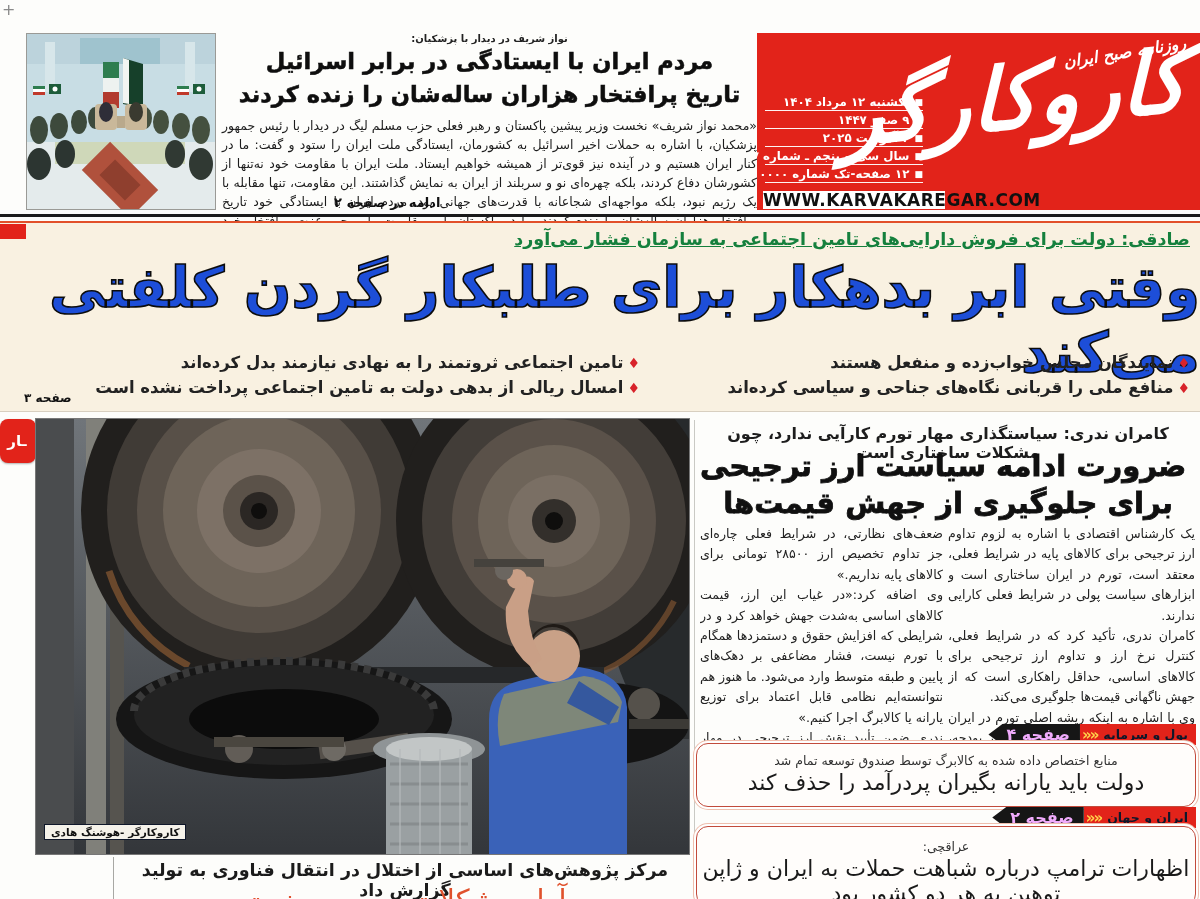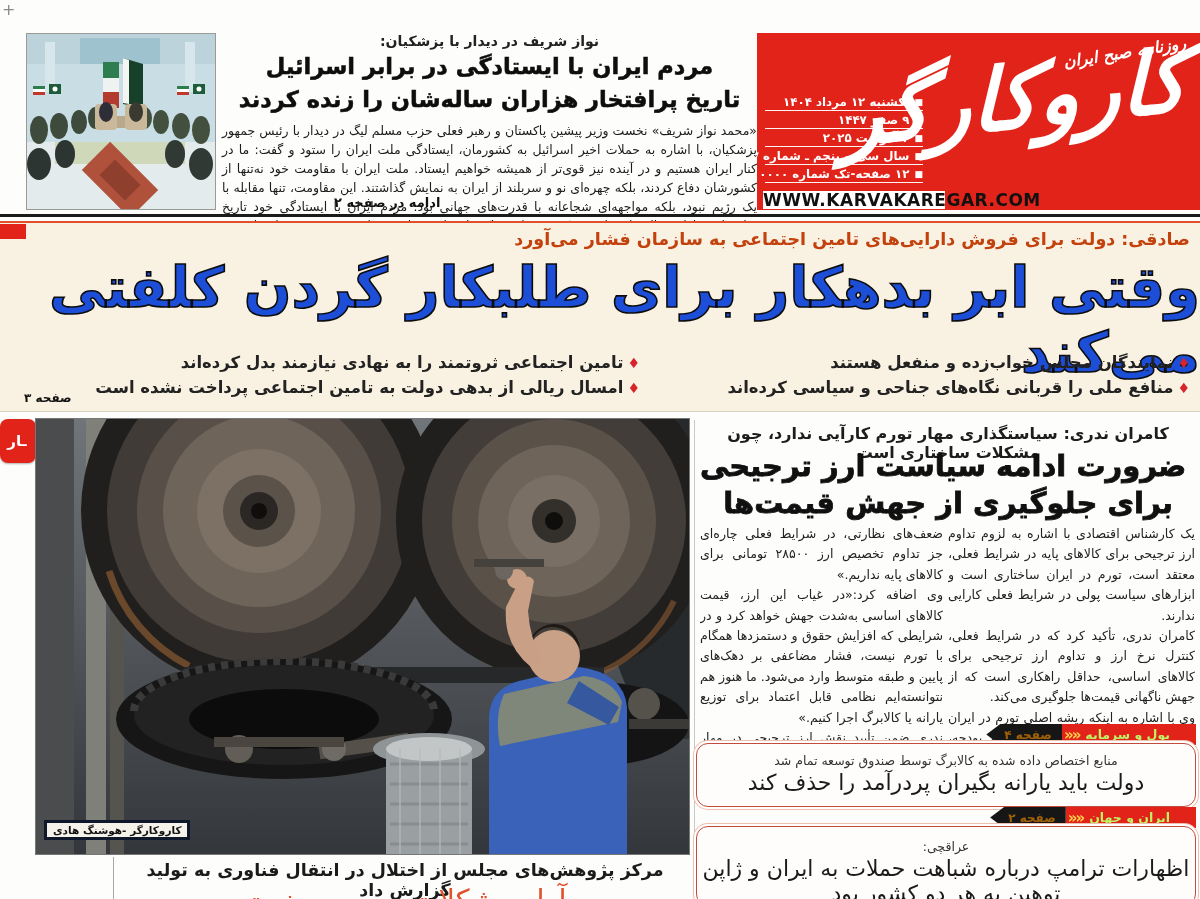--- a/index.html
+++ b/index.html
@@ -3,72 +3,72 @@
 <meta charset="utf-8">
 <style>
   * { margin:0; padding:0; box-sizing:border-box; }
   html,body { background:#ffffff; }
   body { font-family:"DejaVu Sans", sans-serif; direction:rtl; }
   .page { position:relative; width:1200px; height:899px; overflow:hidden; background:#fdfdfb; margin:0 auto; }
   .abs { position:absolute; }
 
   
   .topstory { left:222px; top:33px; width:535px; height:179px; }
-  .topstory .kicker { text-align:center; font-size:14px; font-weight:bold; color:#222; }
+  .topstory .kicker { text-align:center; font-size:10px; font-weight:bold; color:#222; }
   .topstory .hl { text-align:center; font-size:22.5px; font-weight:bold; color:#0e0e0e; line-height:1.32; margin-top:3px; -webkit-text-stroke:.5px #0e0e0e; }
   .topstory .body { margin-top:7px; font-size:12.5px; line-height:1.52; text-align:justify; color:#1c1c1c; }
   .topstory .cont { position:absolute; right:auto; left:112px; top:162px; font-size:13px; font-weight:bold; color:#111; }
 
   .meetphoto { left:26px; top:33px; width:190px; height:177px; border:1px solid #9a9a96; overflow:hidden; }
 
   
   .masthead { left:757px; top:33px; width:443px; height:177px; background:#e2231a; color:#fff; overflow:hidden; }
   .masthead .tagline { position:absolute; right:14px; top:10px; font-size:16px; font-weight:bold; font-style:italic; transform:rotate(-9deg); letter-spacing:1px; }
   .masthead .paper-title { position:absolute; right:12px; top:22px; font-size:86px; font-weight:bold; font-style:italic; transform:rotate(-6deg) skewX(-6deg); line-height:1; letter-spacing:-2px; }
   .mh-dates { position:absolute; left:8px; top:60px; width:158px; }
   .mh-row { display:flex; flex-direction:row; justify-content:flex-start; align-items:center; gap:5px; border-bottom:1px solid rgba(255,255,255,.95); padding:2px 0 1px; font-size:11.8px; font-weight:bold; white-space:nowrap; }
   .mh-row .sq { font-size:9px; line-height:1; }
   .mh-site { position:absolute; left:6px; top:158px; width:182px; height:18px; background:#fff; color:#111; font-size:17px; font-weight:bold; text-align:center; line-height:18px; letter-spacing:.5px; direction:ltr; }
 
   .black-rule { left:0; top:214px; width:1200px; height:3px; background:#1b1b1b; }
 
   
   .lead { left:0; top:221px; width:1200px; height:191px; background:#f9f1e1; border-top:2px solid #e2502a; border-bottom:1px solid #d8cfc0; }
-  .lead .kicker { position:absolute; right:10px; top:6px; font-size:17.5px; font-weight:bold; color:#c2410c; }
+  .lead .kicker { position:absolute; right:10px; top:6px; font-size:17.5px; font-weight:bold; color:#15803d;text-decoration:underline; }
   .lead .headline { position:absolute; left:0; right:0; top:32px; text-align:right; font-size:56px; font-weight:bold; color:#1d4ed8; -webkit-text-stroke:1.6px #0c0c0c; letter-spacing:-1px; }
   .lead .bullets-right { position:absolute; right:10px; top:130px; width:505px; }
   .lead .bullets-left  { position:absolute; right:560px; top:130px; width:565px; }
   .bullet { font-size:16.5px; font-weight:bold; color:#222; margin-bottom:6px; white-space:nowrap; }
   .bullet .dia { color:#d8232a; font-size:14px; margin-left:4px; }
   .lead .pageref { position:absolute; left:24px; bottom:6px; font-size:12px; font-weight:bold; color:#111; }
   .lead-redmark { left:0; top:224px; width:26px; height:15px; background:#e2231a; }
 
   
   .side-tab { left:0; top:419px; width:36px; height:44px; background:#e2231a; border-radius:8px; color:#fff; font-size:15px; font-weight:bold; line-height:44px; padding-right:2px; text-align:center; box-shadow:0 1px 2px rgba(0,0,0,.3); }
   .crop-mark { left:2px; top:2px; color:#8a8a8a; font-size:16px; line-height:1; }
 
   
   .mainphoto { left:35px; top:418px; width:655px; height:437px; border:1px solid #777; overflow:hidden; background:#4a4d50; }
-  .photo-caption { position:absolute; left:8px; bottom:14px; background:#f5f2ea; border:3px solid #0f172a; color:#111; font-size:10.5px; font-weight:bold; padding:1px 6px; white-space:nowrap; }
+  .photo-caption { position:absolute; left:8px; bottom:14px; background:#f5f2ea; border:1px solid #0f172a; color:#111; font-size:10.5px; font-weight:bold; padding:1px 6px; white-space:nowrap; }
 
   
   .vdivider { left:694px; top:420px; width:1px; height:438px; background:#c9c9c4; }
   .currency .kicker { position:absolute; left:700px; top:424px; width:496px; text-align:center; font-size:16px; font-weight:bold; color:#1d1d1d; }
   .currency .hl1 { position:absolute; left:700px; top:449px; width:496px; text-align:left; font-size:29px; font-weight:bold; color:#101010; -webkit-text-stroke:.8px #101010; }
   .currency .hl2 { position:absolute; left:700px; top:486px; width:496px; text-align:center; font-size:29px; font-weight:bold; color:#101010; -webkit-text-stroke:.8px #101010; }
   .ccol { position:absolute; top:524px; height:220px; font-size:12.6px; line-height:1.62; text-align:justify; color:#222; white-space:pre-line; overflow:hidden; }
   .ccol-right { left:948px; width:247px; }
   .ccol-left  { left:700px; width:243px; }
   .currency .cont { position:absolute; left:700px; top:740px; font-size:13.5px; font-weight:bold; color:#111; }
 
   
   .tag { position:absolute; right:4px; height:21px; display:flex; flex-direction:row; align-items:stretch; font-weight:bold; }
-  .tag .sec { background:#e2231a; color:#bef264; font-size:12.5px; display:flex; align-items:center; padding:0 26px 0 4px;text-align:center; }
+  .tag .sec { background:#e2231a; color:#0f172a; font-size:12.5px; display:flex; align-items:center; padding:0 8px 0 4px;text-align:center; }
   .tag .chev { background:#e2231a; color:#ffd24a; font-size:15px; display:flex; align-items:center; padding:0 2px; letter-spacing:-2px; }
-  .tag .pg { background:#161616; color:#a16207; font-size:12px; display:flex; align-items:center; padding:0 10px 0 18px; clip-path:polygon(0 50%, 14px 0, 100% 0, 100% 100%, 14px 100%); }
+  .tag .pg { background:#161616; color:#f0abfc; font-size:16px; display:flex; align-items:center; padding:0 10px 0 18px; clip-path:polygon(0 50%, 14px 0, 100% 0, 100% 100%, 14px 100%); }
 
   
   .teaser { position:absolute; left:696px; width:500px; background:#fffdfb; border:1px solid #c24b3c; border-radius:12px; box-shadow:0 0 0 2px #fff, 0 0 0 3px #eebfae; }
   .teaser .kick { text-align:center; font-size:12.5px; color:#333; }
   .teaser .head { text-align:center; font-size:22px; color:#1a1a1a; }
 
   
   .industry .kick { position:absolute; left:125px; top:860px; width:560px; text-align:center; font-size:17.5px; font-weight:bold; color:#1b1b1b; }
   .industry .head { position:absolute; left:125px; top:883px; width:560px; text-align:center; font-size:29px; color:#e0512c; }
   .bottom-vline { left:113px; top:857px; width:1px; height:42px; background:#a8a8a4; }
@@ -310,18 +310,18 @@
     <span class="chev">««</span>
     <span class="pg">صفحه ۲</span>
   </div>
   <div class="teaser" style="top:826px; height:80px;">
     <div class="kick" style="margin-top:12px;">عراقچی:</div>
     <div class="head" style="margin-top:2px;">اظهارات ترامپ درباره شباهت حملات به ایران و ژاپن</div>
     <div class="head">توهین به هر دو کشور بود</div>
   </div>
 
   <div class="industry">
-    <div class="kick">مرکز پژوهش‌های مجلس از اختلال در انتقال فناوری به تولید گزارش داد</div>
+    <div class="kick">مرکز پژوهش‌های اساسی از اختلال در انتقال فناوری به تولید گزارش داد</div>
     <div class="head">آوار مشکلات بر سر صنعت</div>
   </div>
   <div class="abs bottom-vline"></div>
 
 </div>
 
 </body></html>

